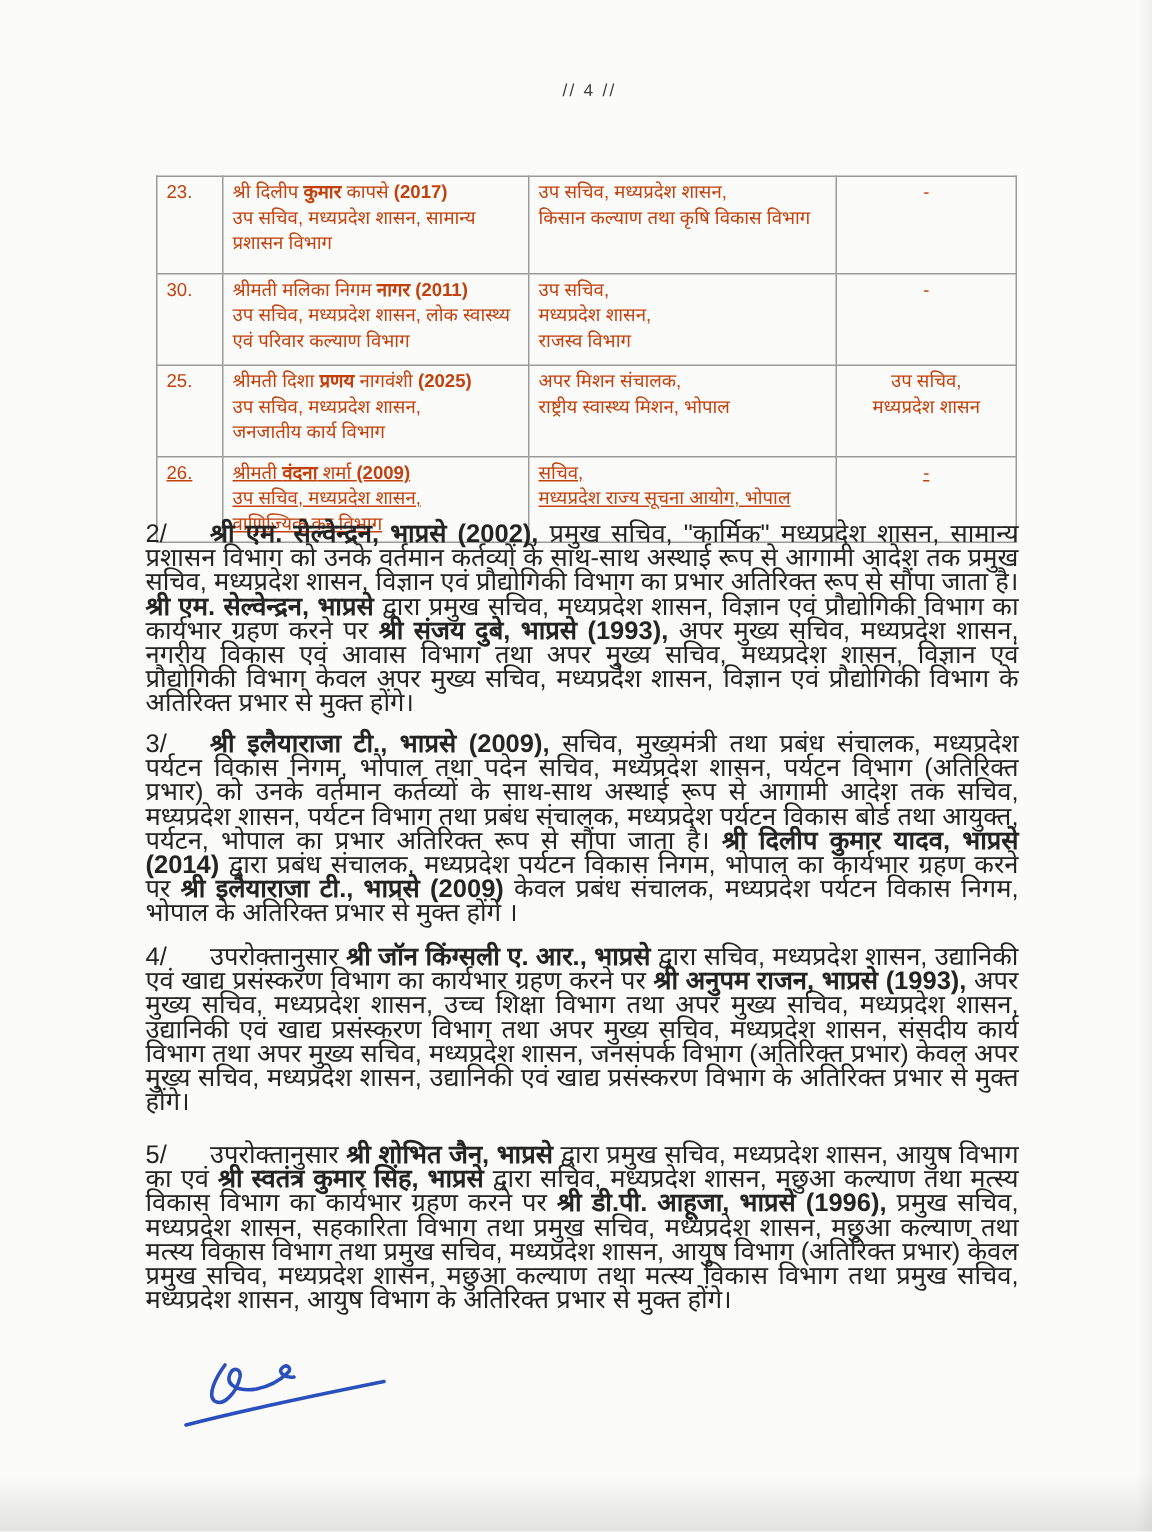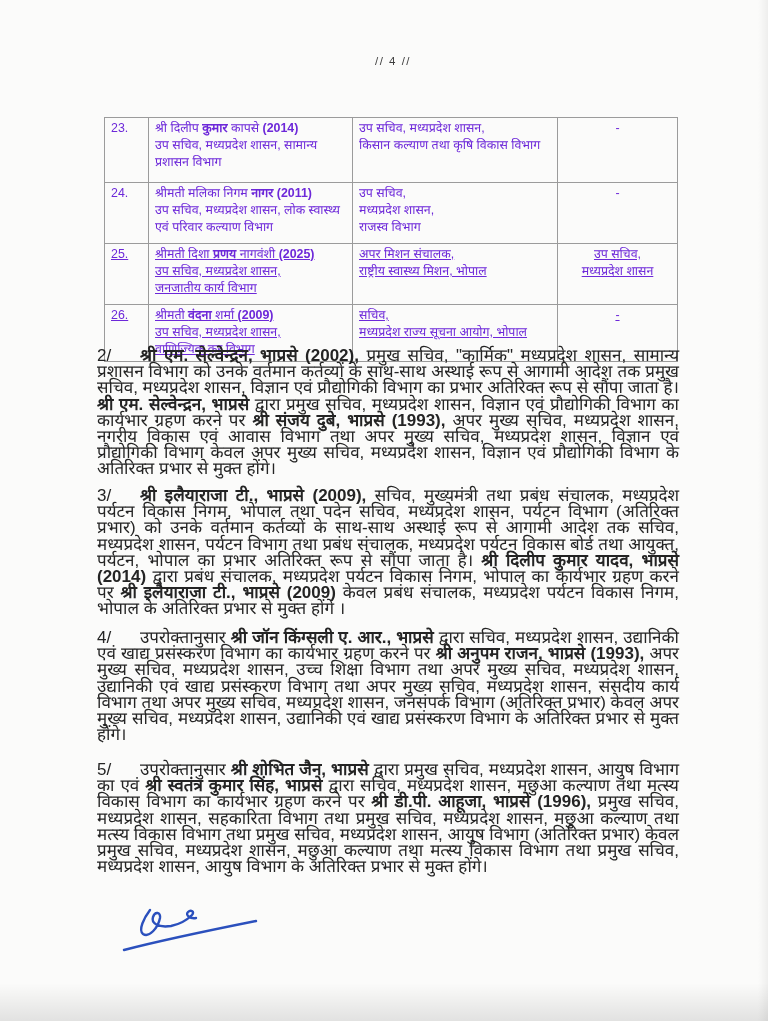--- a/index.html
+++ b/index.html
@@ -21,32 +21,32 @@
     pointer-events:none;
   }
   .page-number{
     position:absolute;top:55px;left:0;width:100%;
     text-align:center;font-size:11.5px;color:#3d3d3d;
     letter-spacing:1.5px;transform:translateX(9px);
   }
   table.officers{
     position:absolute;left:104px;top:117px;width:573px;
     border-collapse:collapse;table-layout:fixed;
-    font-size:12.4px;line-height:17px;color:#6d28d9;
+    font-size:12.4px;line-height:17px;color:#c2410c;
   }
   table.officers td{
     border:1px solid #9b9b9b;
     vertical-align:top;
     padding:2px 6px 3px 6px;
   }
   td.c-sn{padding-left:9px;}
   td.c-remark{text-align:center;}
   tr.r0 td{height:59px;}
   tr.r1 td{height:55px;}
-  tr.r2 td{height:55px;text-decoration:underline;}
+  tr.r2 td{height:55px;}
   tr.r3 td{height:51px;text-decoration:underline;}
   .b{font-weight:700;text-align:center;}
   .paras{position:absolute;left:0;top:0;width:768px;height:1021px;pointer-events:none;}
   .para{
     position:absolute;left:97px;width:582px;
     text-align:justify;font-size:17px;line-height:16.2px;color:#242424;
     pointer-events:auto;
   }
   .para .pnum{display:inline-block;width:43px;}
   .signature{position:absolute;left:116px;top:888px;width:170px;height:72px;}
@@ -66,26 +66,26 @@
   <table class="officers">
     <colgroup>
       <col style="width:44px">
       <col style="width:204px">
       <col style="width:205px">
       <col style="width:120px">
     </colgroup>
     <tbody id="table-body">
         <tr class="r0">
           <td class="c-sn">23.</td>
-          <td class="c-officer"><span>श्री दिलीप </span><span class="b">कुमार</span><span> कापसे </span><span class="b">(2014)</span><br><span>उप सचिव, मध्यप्रदेश शासन, सामान्य प्रशासन विभाग</span></td>
+          <td class="c-officer"><span>श्री दिलीप </span><span class="b">कुमार</span><span> कापसे </span><span class="b">(2017)</span><br><span>उप सचिव, मध्यप्रदेश शासन, सामान्य प्रशासन विभाग</span></td>
           <td class="c-post"><span>उप सचिव, मध्यप्रदेश शासन,</span><br><span>किसान कल्याण तथा कृषि विकास विभाग</span></td>
           <td class="c-remark"><span>-</span></td>
         </tr>
         <tr class="r1">
-          <td class="c-sn">24.</td>
+          <td class="c-sn">30.</td>
           <td class="c-officer"><span>श्रीमती मलिका निगम </span><span class="b">नागर (2011)</span><br><span>उप सचिव, मध्यप्रदेश शासन, लोक स्वास्थ्य एवं परिवार कल्याण विभाग</span></td>
           <td class="c-post"><span>उप सचिव,</span><br><span>मध्यप्रदेश शासन,</span><br><span>राजस्व विभाग</span></td>
           <td class="c-remark"><span>-</span></td>
         </tr>
         <tr class="r2">
           <td class="c-sn">25.</td>
           <td class="c-officer"><span>श्रीमती दिशा </span><span class="b">प्रणय</span><span> नागवंशी </span><span class="b">(2025)</span><br><span>उप सचिव, मध्यप्रदेश शासन,</span><br><span>जनजातीय कार्य विभाग</span></td>
           <td class="c-post"><span>अपर मिशन संचालक,</span><br><span>राष्ट्रीय स्वास्थ्य मिशन, भोपाल</span></td>
           <td class="c-remark"><span>उप सचिव,</span><br><span>मध्यप्रदेश शासन</span></td>
         </tr>

